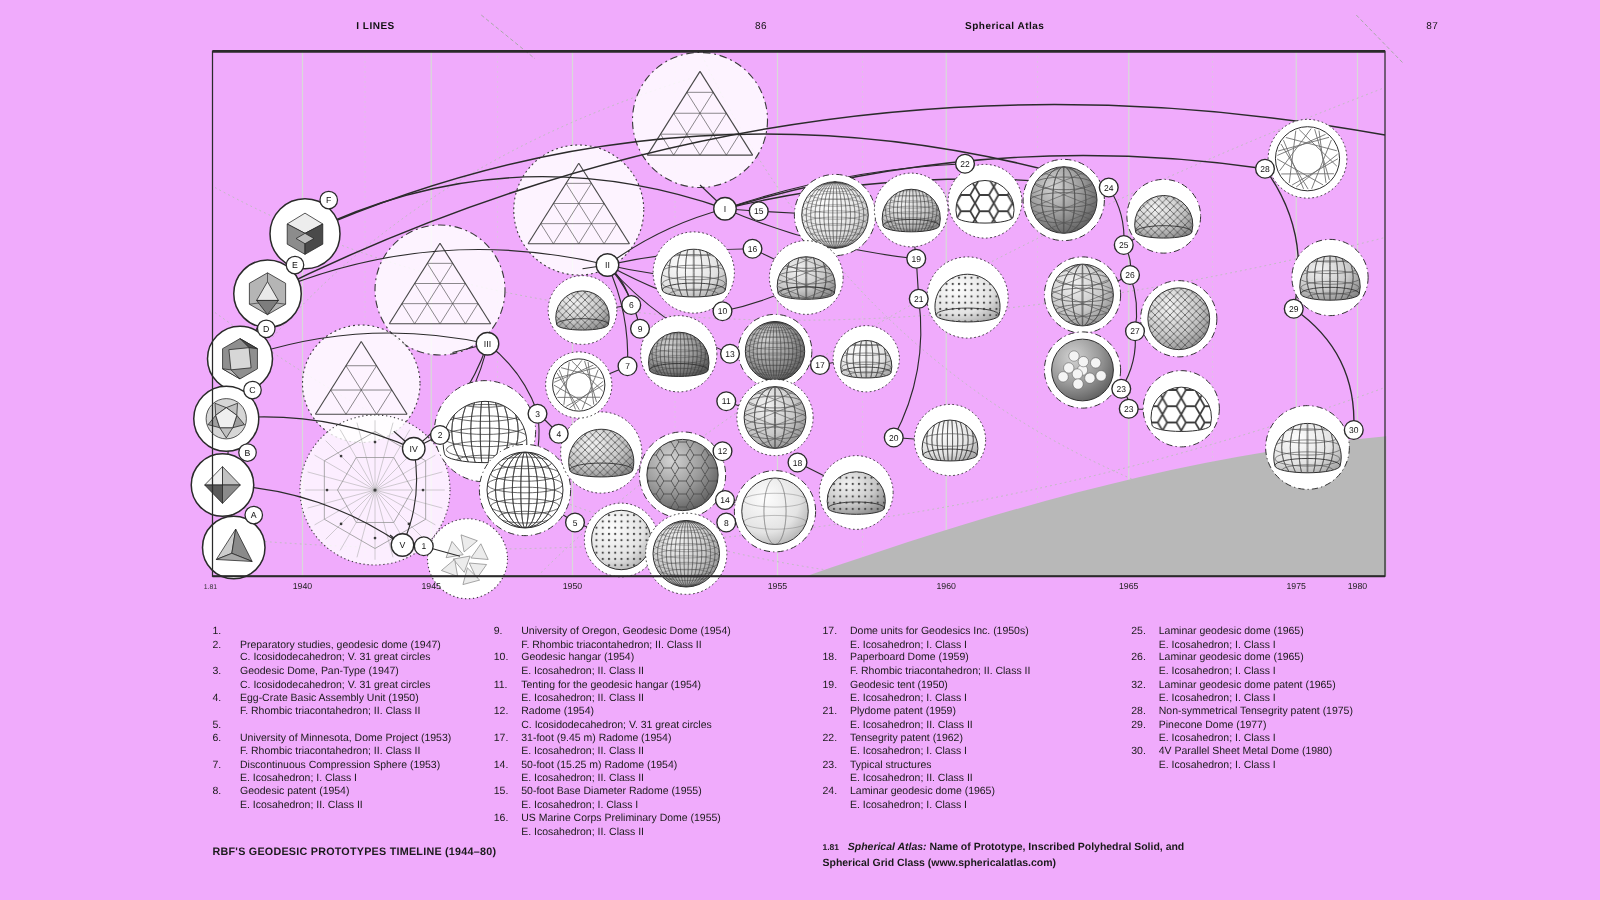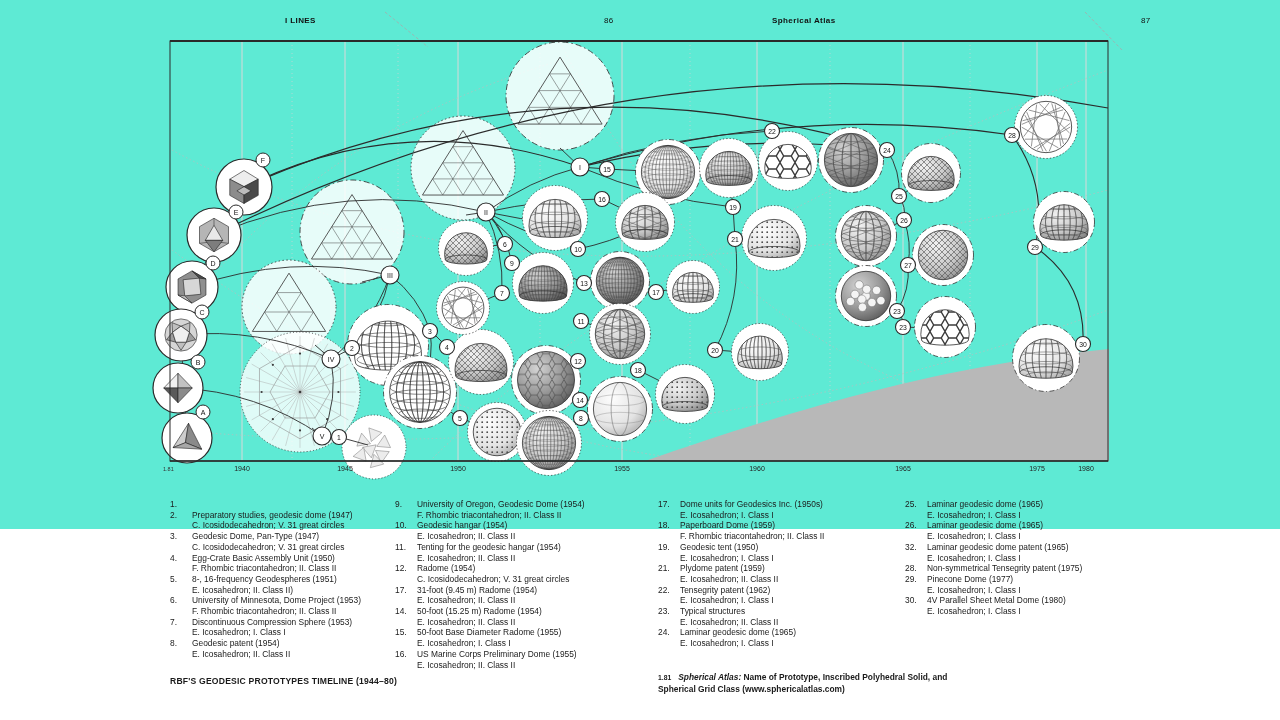--- a/index.html
+++ b/index.html
@@ -1,17 +1,17 @@
 <!DOCTYPE html>
 <html><head>
 <meta charset="utf-8">
 <style>
   html,body{margin:0;padding:0;background:#ffffff;width:1280px;height:720px;overflow:hidden;
     font-family:"Liberation Sans", sans-serif;color:#1a1a1a;}
-  .page{position:relative;width:1280px;height:529px;background:#5eead4;}
+  .page{position:relative;width:1280px;height:720px;background:#f0abfc;}
   .hdr span{position:absolute;top:16px;font-size:8px;letter-spacing:.4px;color:#111;}
   .hdr .chapter{left:285px;font-weight:bold;}
   .hdr .pageL{left:604px;}
   .hdr .title{left:772px;font-weight:600;}
   .hdr .pageR{left:1141px;}
   .plot{position:absolute;left:0;top:0;width:1280px;height:500px;}
   .legend{position:absolute;top:499px;left:0;width:1280px;height:170px;font-size:8.4px;line-height:10.7px;}
   .lcol{position:absolute;top:0;}
   .lcol:nth-child(1){left:170px;width:218px;}
   .lcol:nth-child(2){left:395px;width:238px;}
@@ -1086,24 +1086,20 @@
         </div>
         <div class="le">
           <span class="ln">4.</span>
           <span class="lt">
             <div>Egg-Crate Basic Assembly Unit (1950)</div>
             <div>F. Rhombic triacontahedron; II. Class II</div>
           </span>
         </div>
         <div class="le">
           <span class="ln">5.</span>
-          <span class="lt">
-            <div>8-, 16-frequency Geodespheres (1951)</div>
-            <div>E. Icosahedron; II. Class II)</div>
-          </span>
         </div>
         <div class="le">
           <span class="ln">6.</span>
           <span class="lt">
             <div>University of Minnesota, Dome Project (1953)</div>
             <div>F. Rhombic triacontahedron; II. Class II</div>
           </span>
         </div>
         <div class="le">
           <span class="ln">7.</span>

